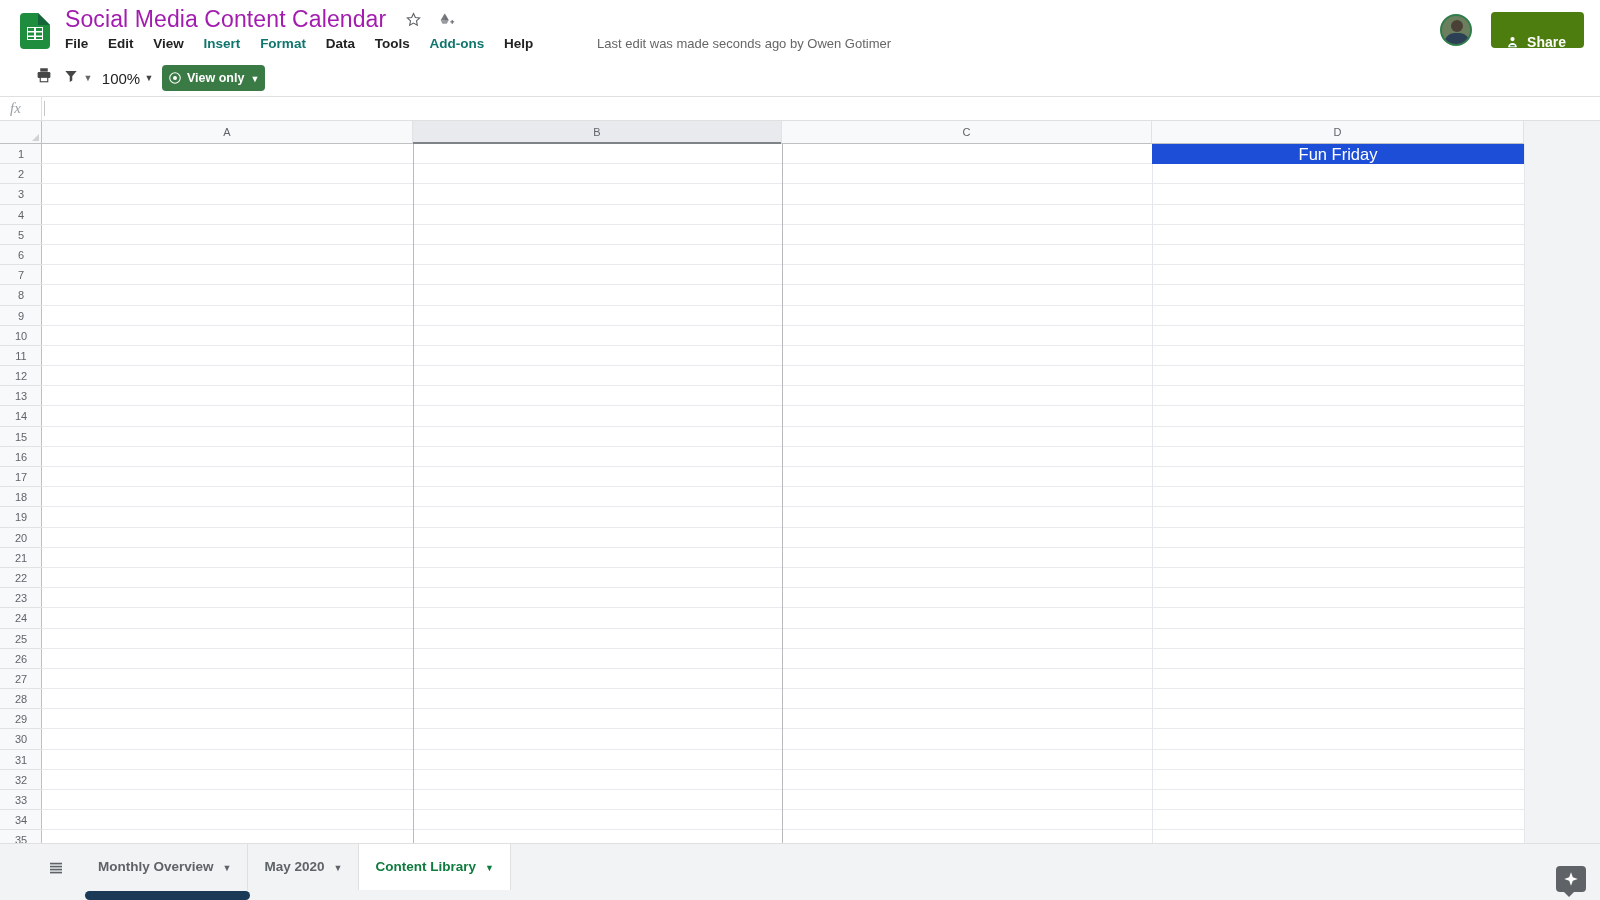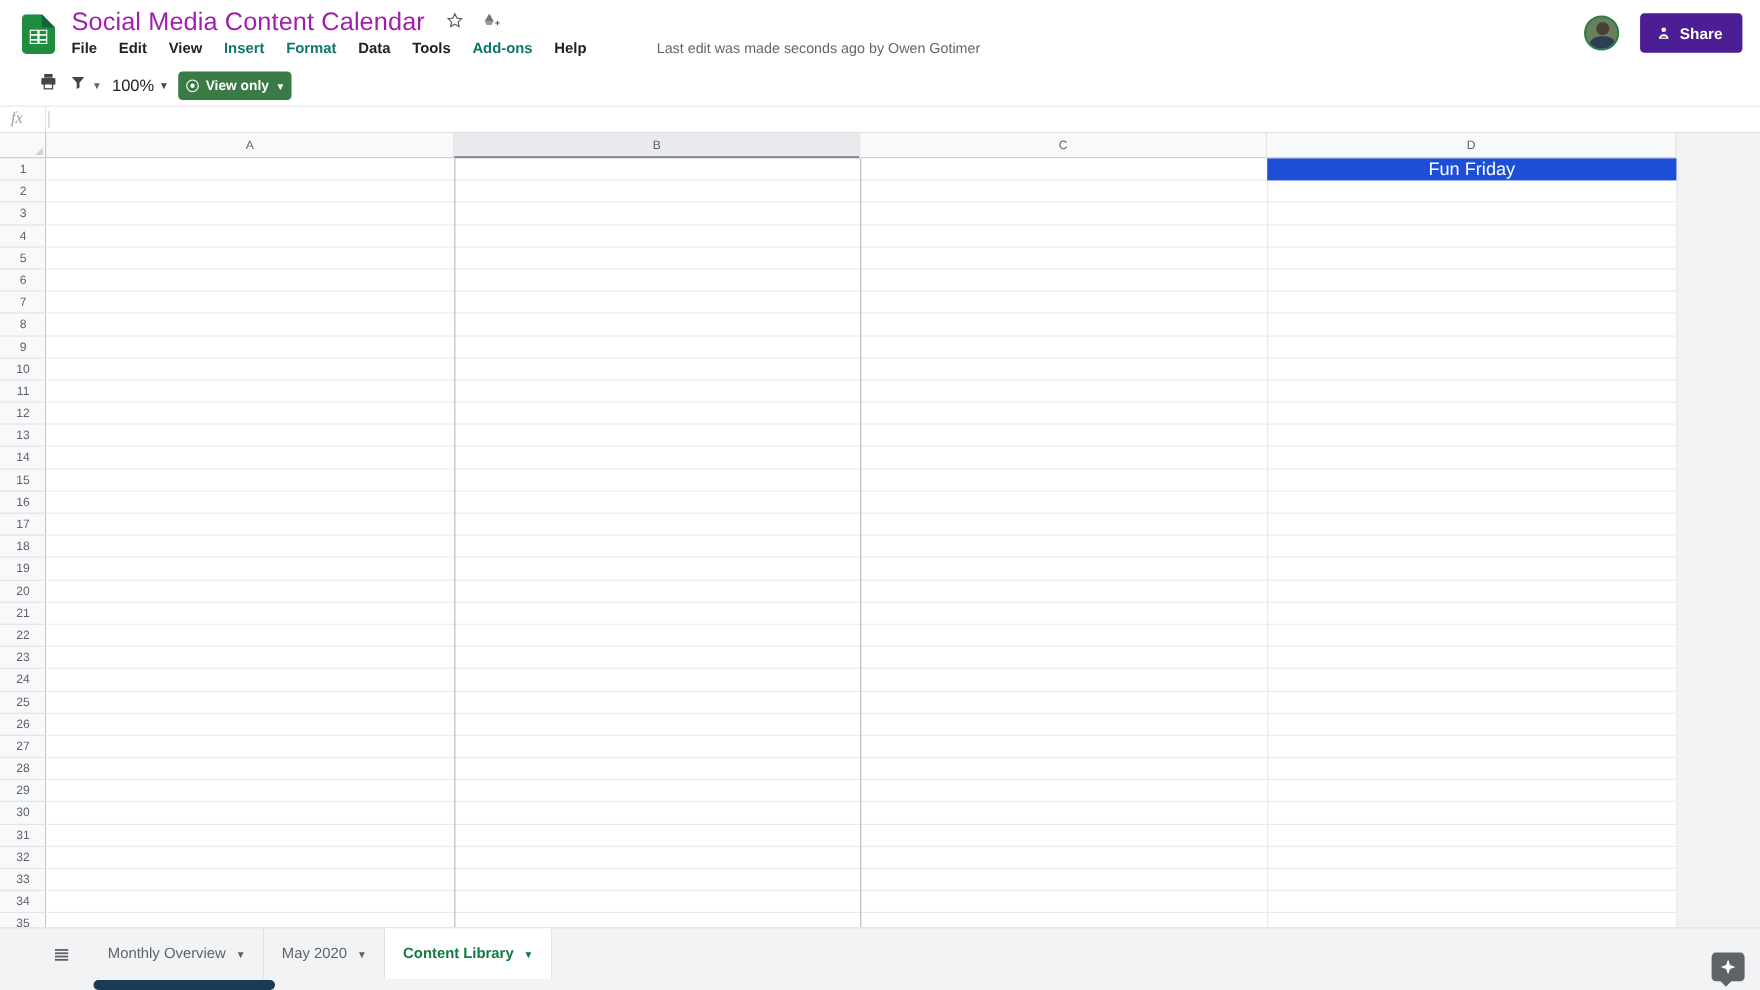--- a/index.html
+++ b/index.html
@@ -50,22 +50,22 @@
   .avatar .a-head {
     position: absolute; left: 9px; top: 4px; width: 12px; height: 12px;
     border-radius: 50%; background: #4a4136;
   }
   .avatar .a-body {
     position: absolute; left: 2px; top: 17px; width: 26px; height: 16px;
     border-radius: 11px 11px 0 0; background: #2b3f55;
   }
   .share-btn {
     position: absolute; right: 16px; top: 12px;
-    height: 36px; padding: 0 18px 0 14px;
-    background: #4c1d95; color: #ffffff; border-radius: 4px;
+    height: 36px; padding: 12px 18px 0 14px;
+    background: #4d7c0f; color: #ffffff; border-radius: 4px;
     font-size: 14px; font-weight: bold; line-height: 36px;
     cursor: pointer; white-space: nowrap;
   }
   .share-btn svg { vertical-align: -3px; margin-right: 7px; }
 
   
   .toolbar {
     position: absolute; top: 60px; left: 0; width: 1600px; height: 37px;
     background: #ffffff; border-bottom: 1px solid #e0e0e0;
   }
@@ -187,20 +187,21 @@
     cursor: pointer;
   }
   .sheet-tabs {
     position: absolute; left: 82px; top: 0; height: 57px; white-space: nowrap;
   }
   .sheet-tab {
     display: inline-block; height: 46px; line-height: 46px;
     padding: 0 16px; font-size: 13.5px; color: #5f6368;
     cursor: pointer; vertical-align: top;
     border-right: 1px solid #e0e0e0;
+    font-weight: bold;
   }
   .sheet-tab .tcaret { font-size: 9px; margin-left: 9px; color: #5f6368; }
   .sheet-tab.active {
     background: #ffffff; color: #0f7b3e; font-weight: bold;
   }
   .sheet-tab.active .tcaret { color: #0f7b3e; }
   .hscrollbar {
     position: absolute; left: 85px; bottom: 0; width: 165px; height: 9px;
     background: #1b3a55; border-radius: 5px;
   }

